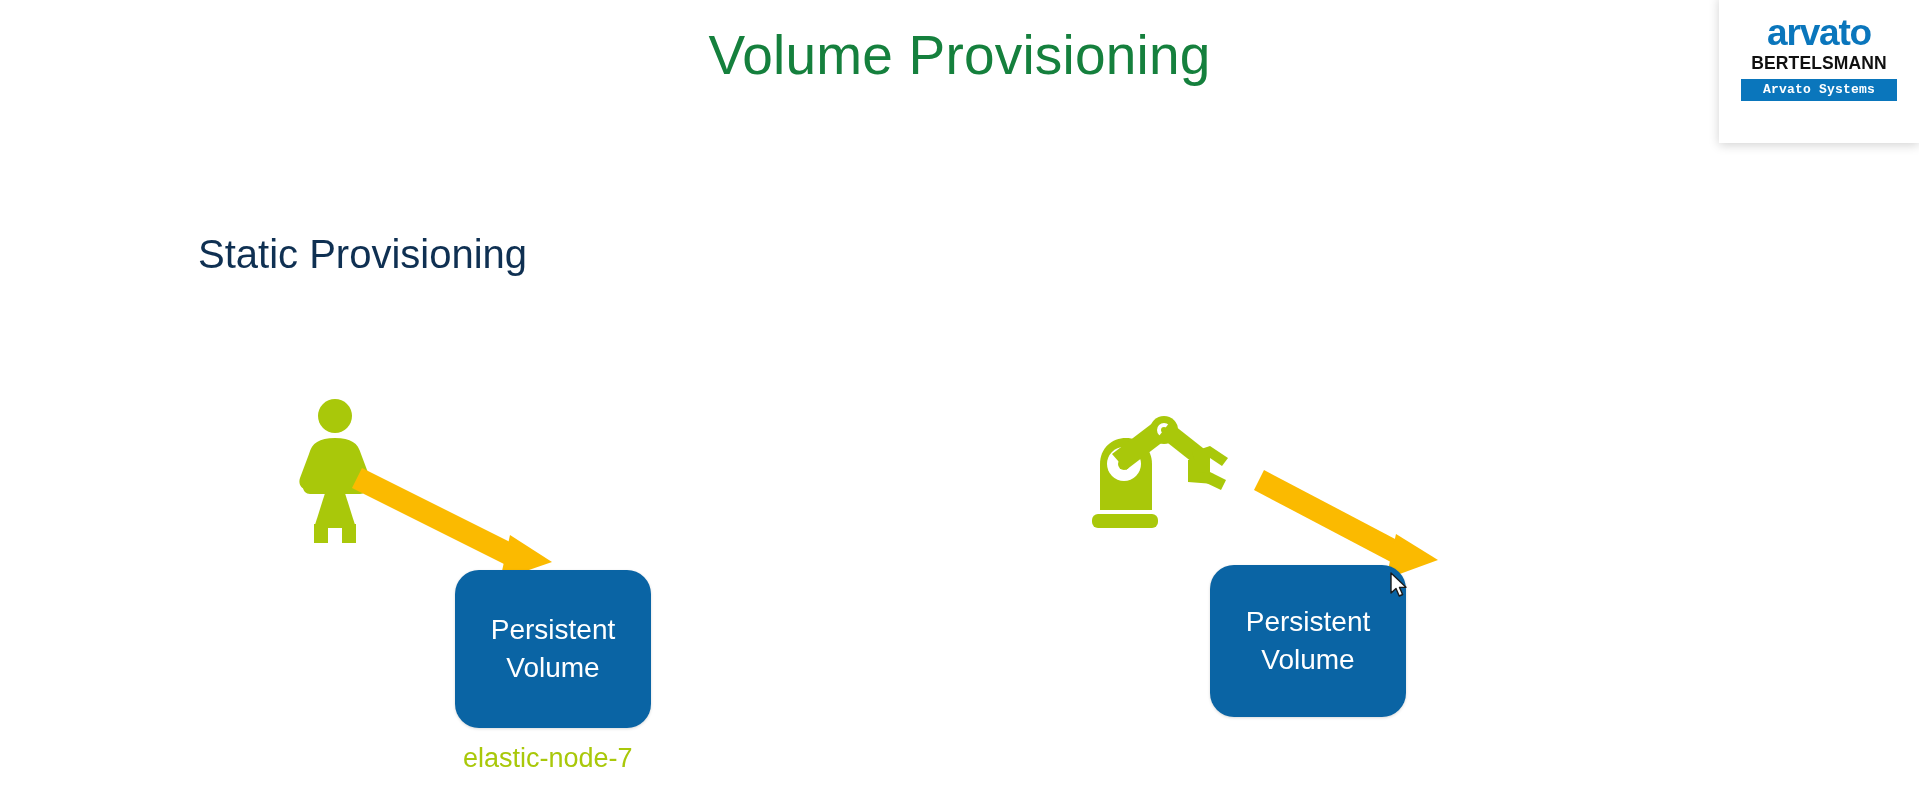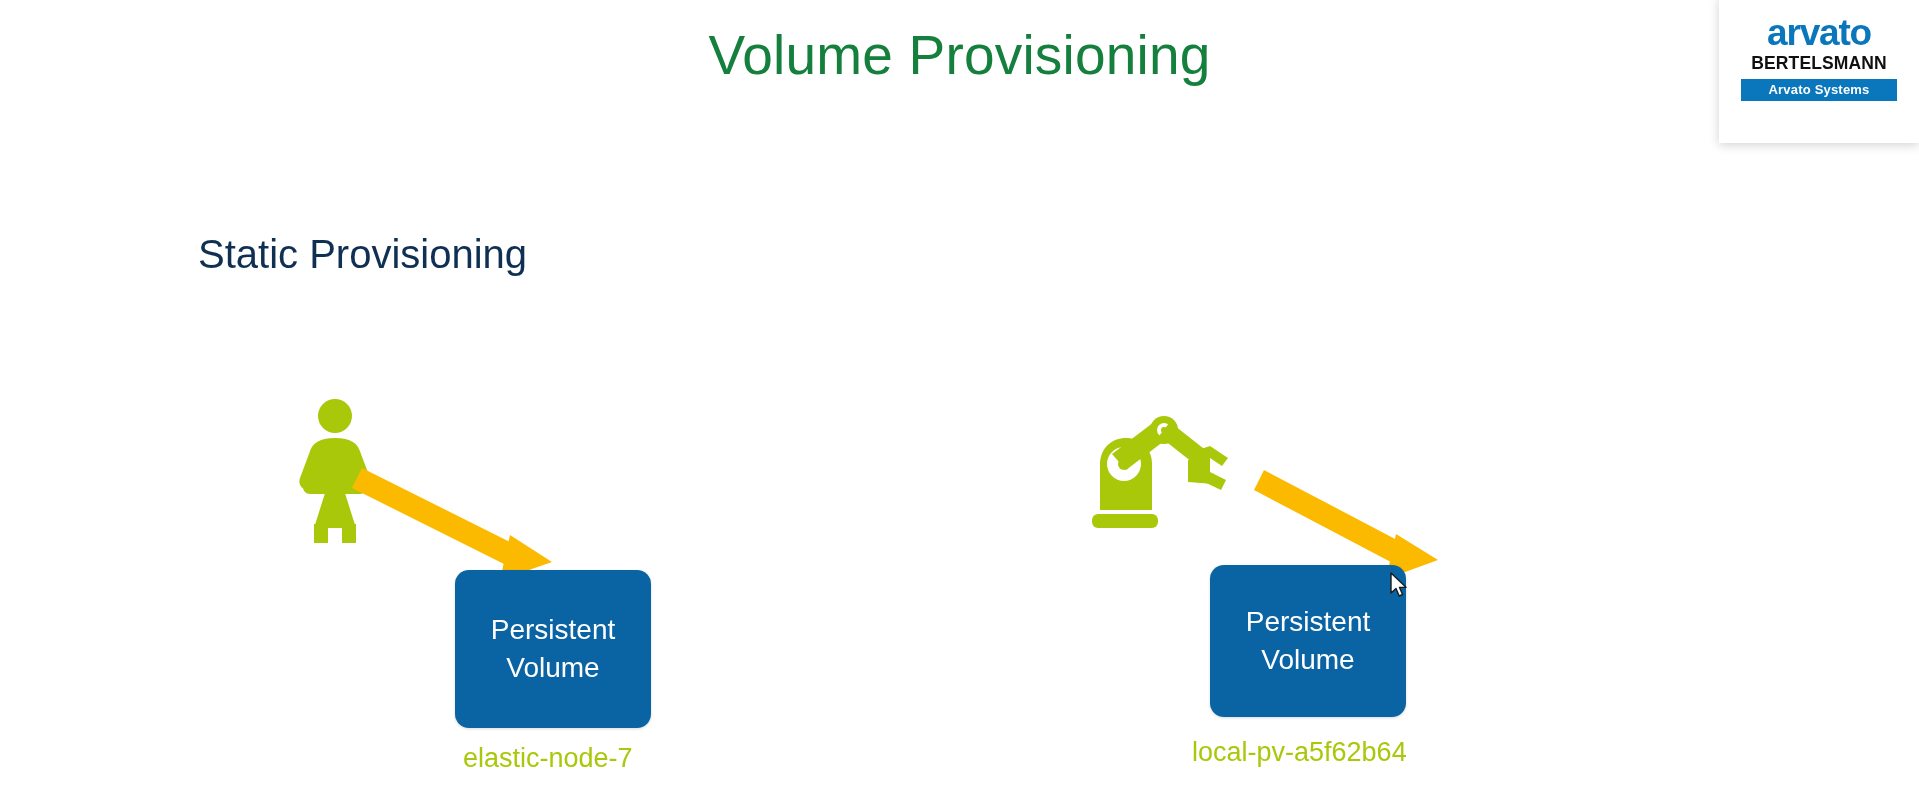--- a/index.html
+++ b/index.html
@@ -68,20 +68,21 @@
   #logo-bar {
     margin-top: 6px;
     background: #0a76bc;
     height: 22px;
     line-height: 22px;
     text-align: center;
     color: #ffffff;
     font-size: 13px;
     font-weight: 600;
     letter-spacing: 0.2px;
+    font-family: Liberation Mono, monospace;
   }
 
   
   .column {
     position: absolute;
     top: 0;
     height: 655px;
     width: 820px;
   }
   #column-static  { left: 30px; }
@@ -124,21 +125,21 @@
 
   
   .arrow-svg { position: absolute; overflow: visible; }
   #arrow-static  { left: 330px; top: 440px; width: 270px; height: 160px; }
   #arrow-dynamic { left: 280px; top: 440px; width: 300px; height: 160px; }
 
   
   .pv-box {
     position: absolute;
     background: #0a64a4;
-    border-radius: 14px;
+    border-radius: 24px;
     color: #ffffff;
     display: flex;
     flex-direction: column;
     align-items: center;
     justify-content: center;
     font-size: 28px;
     font-weight: 400;
     line-height: 1.35;
     box-shadow: 0 1px 3px rgba(0,0,0,0.15);
   }
@@ -239,18 +240,17 @@
   <svg class="arrow-svg" id="arrow-dynamic" viewBox="0 0 300 160">
     <path d="M84 30 L236 110 L226 130 L74 50 Z" fill="#fbba00"></path>
     <path d="M216 94 L258 120 L206 139 Z" fill="#fbba00"></path>
   </svg>
 
   <div class="pv-box" id="pv-box-dynamic">
     <span class="pv-line">Persistent</span>
     <span class="pv-line">Volume</span>
   </div>
 
-  <div class="pv-caption" id="caption-dynamic">local-pv-a5f62b64</div>
 </div>
 
 <svg id="mouse-cursor" viewBox="0 0 18 26">
   <path d="M1 1 L1 21 L6 16.5 L9.2 24 L12.6 22.5 L9.5 15.4 L16 15.2 Z" fill="#ffffff" stroke="#1b1b1b" stroke-width="1.4" stroke-linejoin="round"></path>
 </svg>
 
 </body></html>

